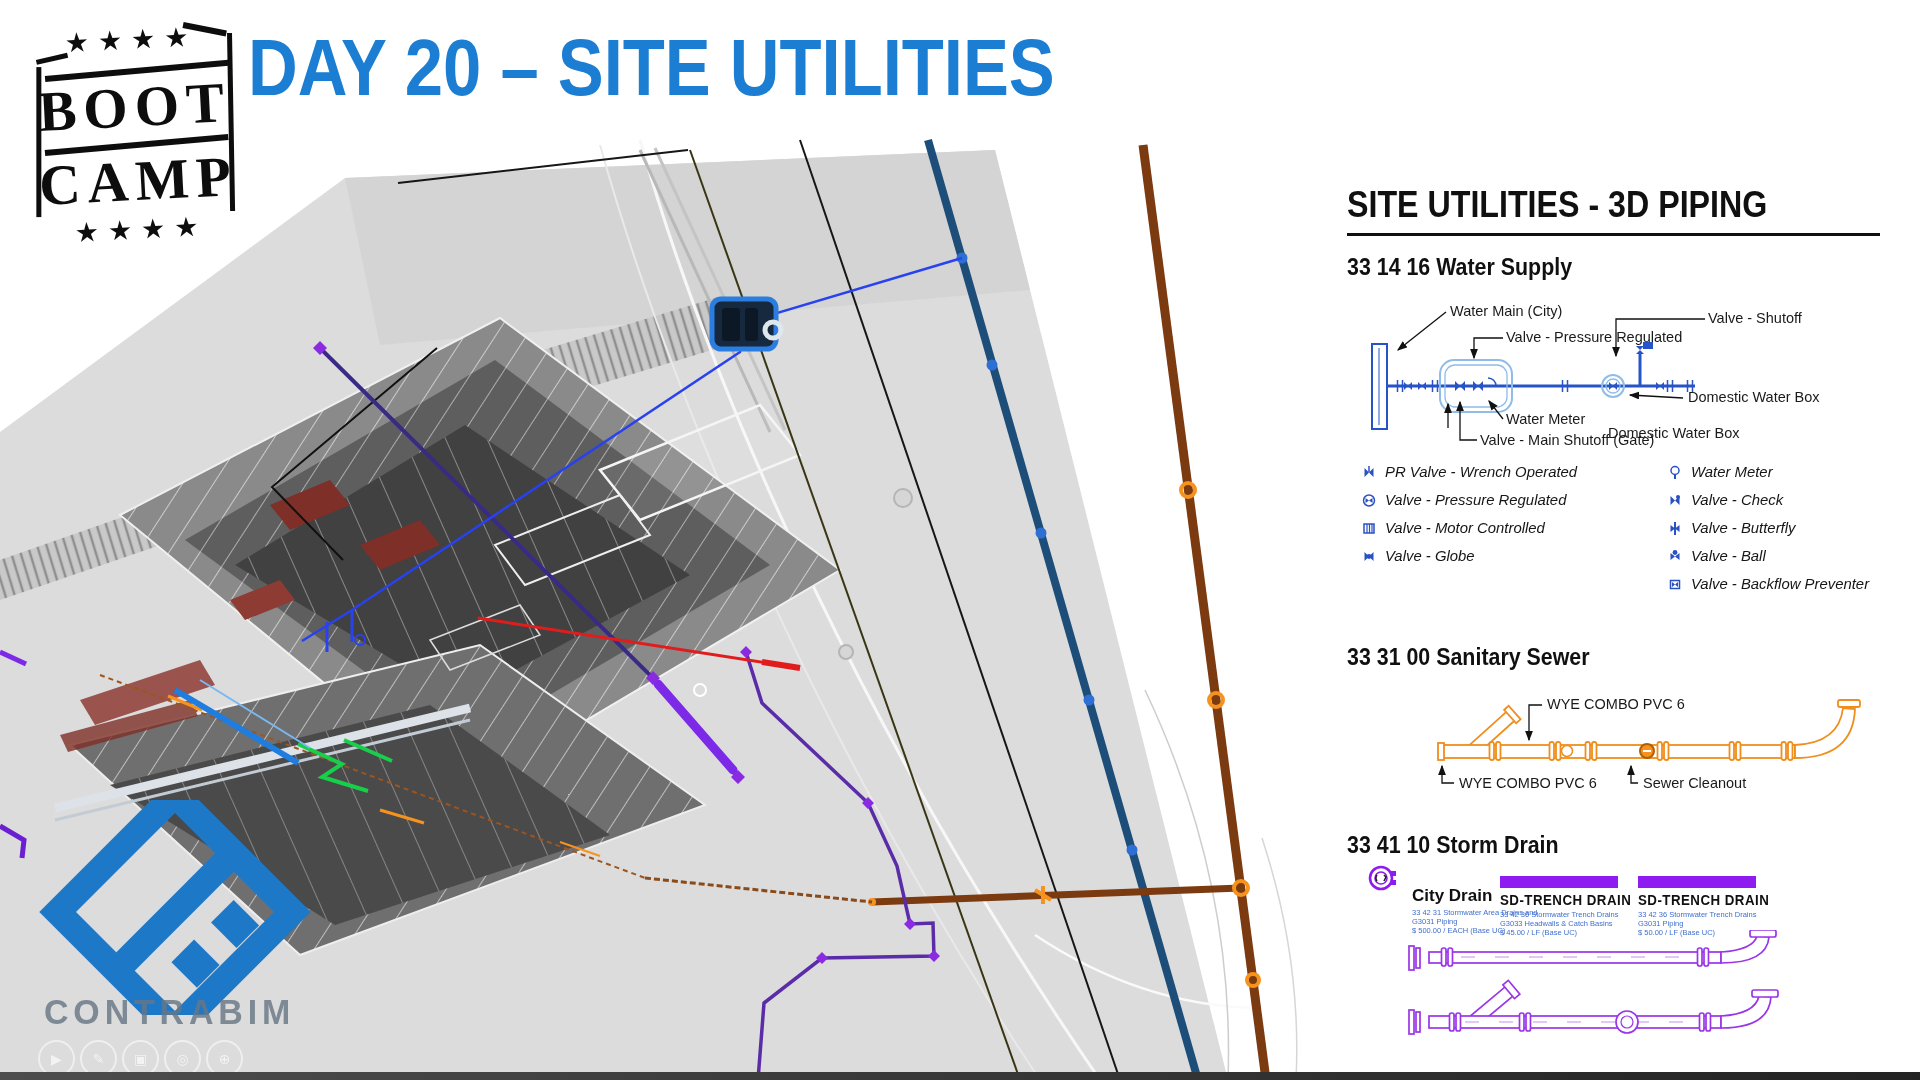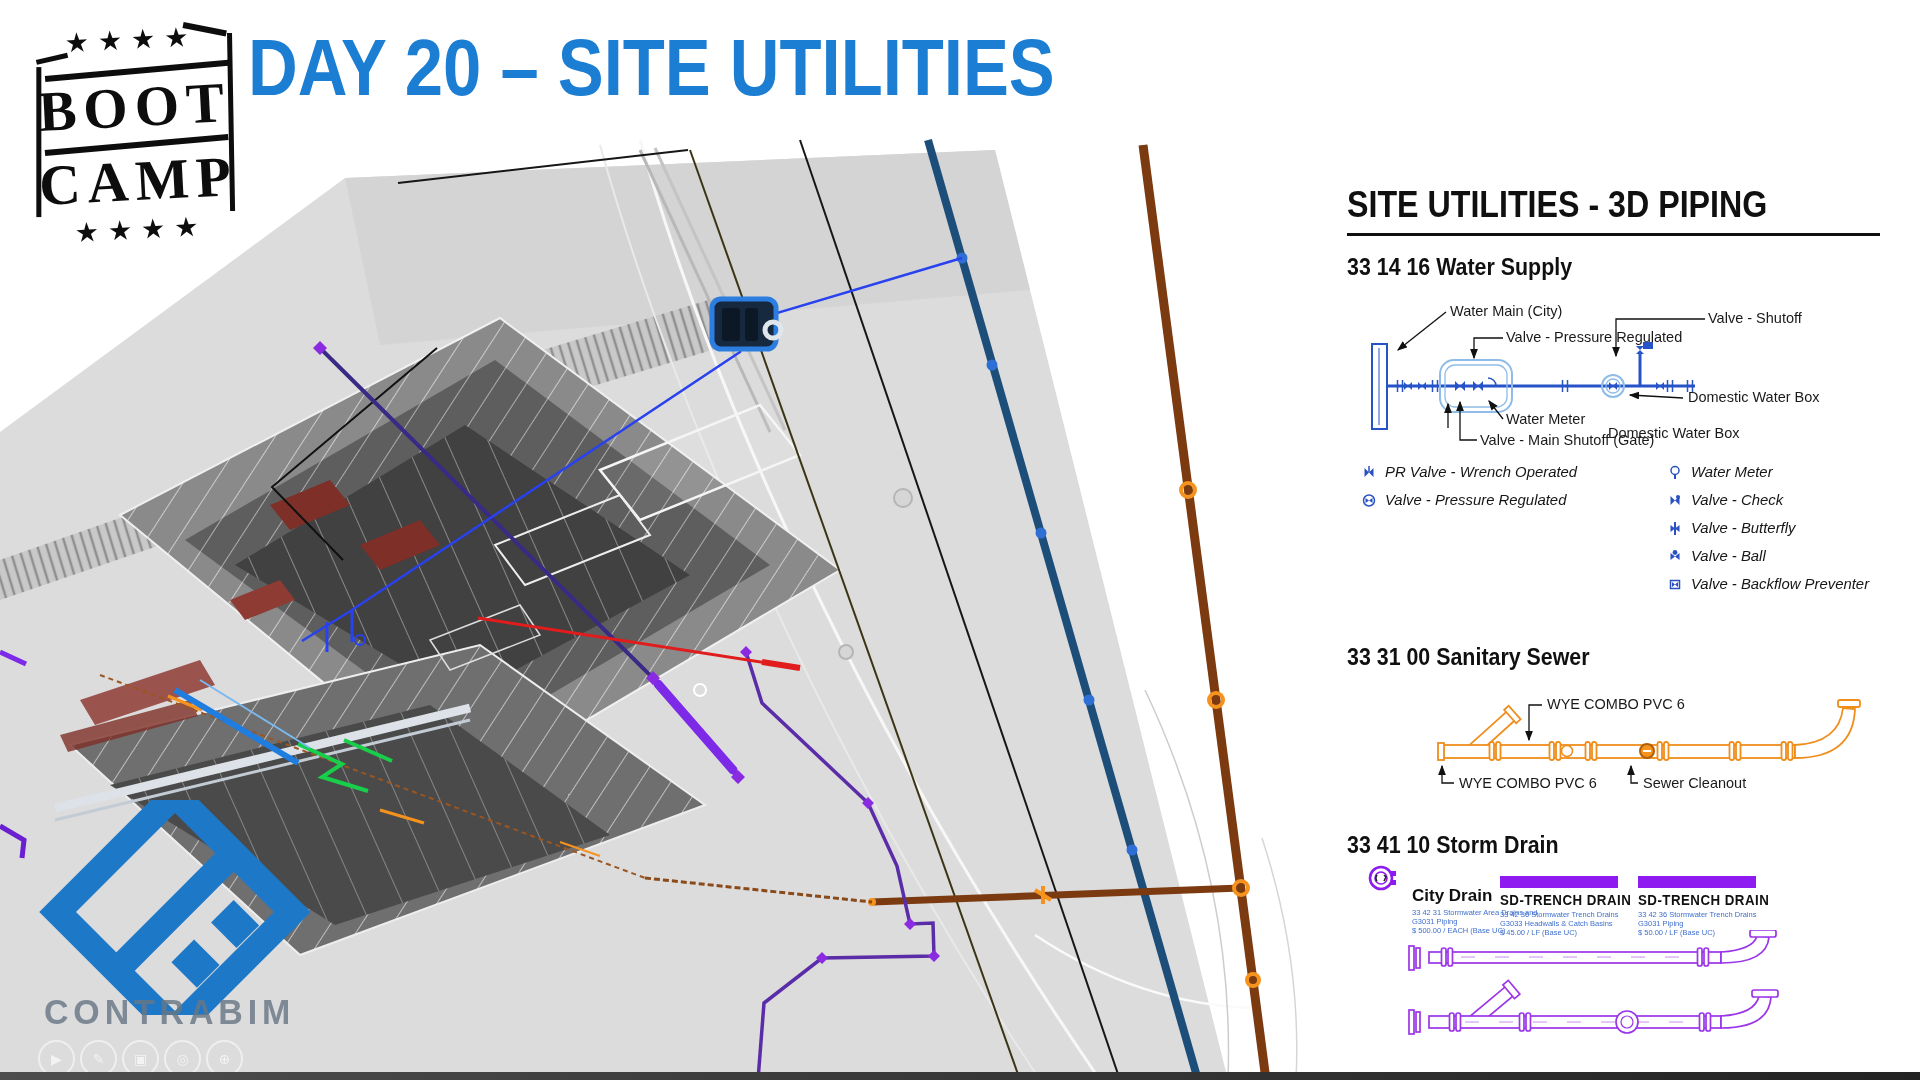--- a/index.html
+++ b/index.html
@@ -276,20 +276,36 @@
         </svg>
       <span class="legend-label">PR Valve - Wrench Operated</span>
     </div>
     <div class="legend-row">
       <svg width="13" height="15" viewBox="0 0 13 15">
           <circle cx="6.5" cy="7.5" r="5.5" fill="none" stroke="#2a51c4" stroke-width="1.5"></circle>
           <path d="M3,5 L6.5,7.5 L3,10 Z M10,5 L6.5,7.5 L10,10 Z" fill="#2a51c4"></path>
         </svg>
       <span class="legend-label">Valve - Pressure Regulated</span>
     </div>
+    <div class="legend-row">
+      <svg width="13" height="15" viewBox="0 0 13 15">
+          <rect x="1.5" y="3" width="10" height="9" fill="none" stroke="#2a51c4" stroke-width="1.5"></rect>
+          <line x1="4.5" y1="3" x2="4.5" y2="12" stroke="#2a51c4" stroke-width="1.2"></line>
+          <line x1="7" y1="3" x2="7" y2="12" stroke="#2a51c4" stroke-width="1.2"></line>
+          <line x1="9.5" y1="3" x2="9.5" y2="12" stroke="#2a51c4" stroke-width="1.2"></line>
+        </svg>
+      <span class="legend-label">Valve - Motor Controlled</span>
+    </div>
+    <div class="legend-row">
+      <svg width="13" height="15" viewBox="0 0 13 15">
+          <path d="M2,3 L6.5,7.5 L2,12 Z M11,3 L6.5,7.5 L11,12 Z" fill="#2a51c4"></path>
+          <circle cx="6.5" cy="7.5" r="2.4" fill="#2a51c4"></circle>
+        </svg>
+      <span class="legend-label">Valve - Globe</span>
+    </div>
   </div>
 
   <div class="abs legend-col" style="left:1668px;top:458px">
     <div class="legend-row">
       <svg width="13" height="15" viewBox="0 0 13 15">
           <circle cx="6.5" cy="5.5" r="4" fill="none" stroke="#2a51c4" stroke-width="1.5"></circle>
           <line x1="6.5" y1="9.5" x2="6.5" y2="14" stroke="#2a51c4" stroke-width="2"></line>
         </svg>
       <span class="legend-label">Water Meter</span>
     </div>

